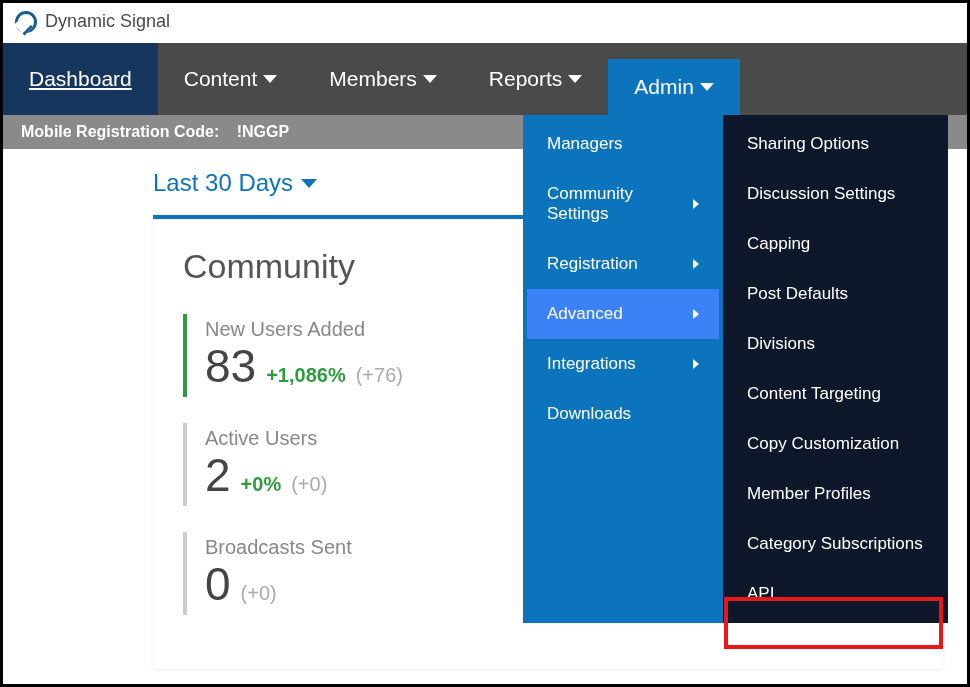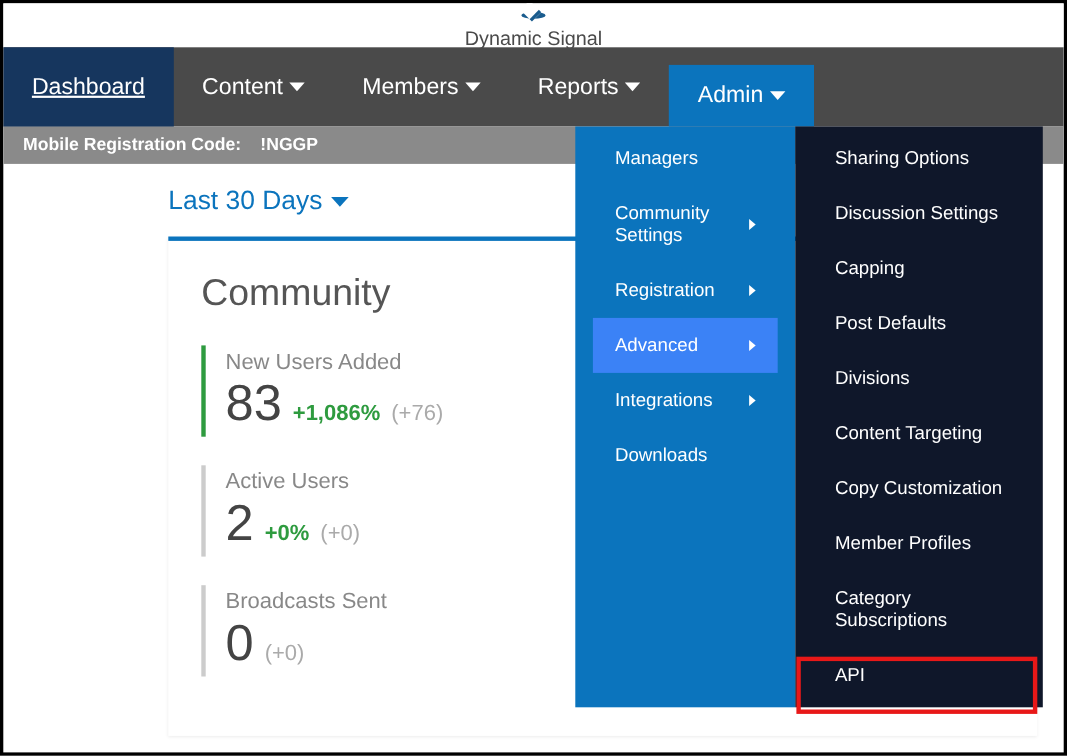--- a/index.html
+++ b/index.html
@@ -7,26 +7,24 @@
       font-family: -apple-system, BlinkMacSystemFont, "Segoe UI", Arial, sans-serif;
       width: 970px;
       height: 687px;
       border: 3px solid #000;
       overflow: hidden;
       position: relative;
       background: #fff;
     }
     .header-logo {
       display: flex;
-      align-items: center;
       padding: 8px 12px;
       gap: 8px;
       background: #fff;
       height: 40px;
-      flex-direction: column;
     }
     .logo-icon {
       width: 22px;
       height: 22px;
       border: 3px solid #1a5c8e;
       border-radius: 50%;
       position: relative;
     }
     .logo-icon::after {
       content: '';
@@ -145,21 +143,21 @@
     
     .admin-menu {
       position: absolute;
       top: 112px;
       left: 520px;
       display: flex;
     }
     .menu-col {
       background: #0b74bd;
       width: 200px;
-      padding: 4px 16px;
+      padding: 4px 4px;
     }
     .menu-col.secondary {
       background: #0f172a;
       width: 225px;
     }
     .menu-item {
       color: #fff;
       padding: 15px 20px;
       font-size: 17px;
       display: flex;

